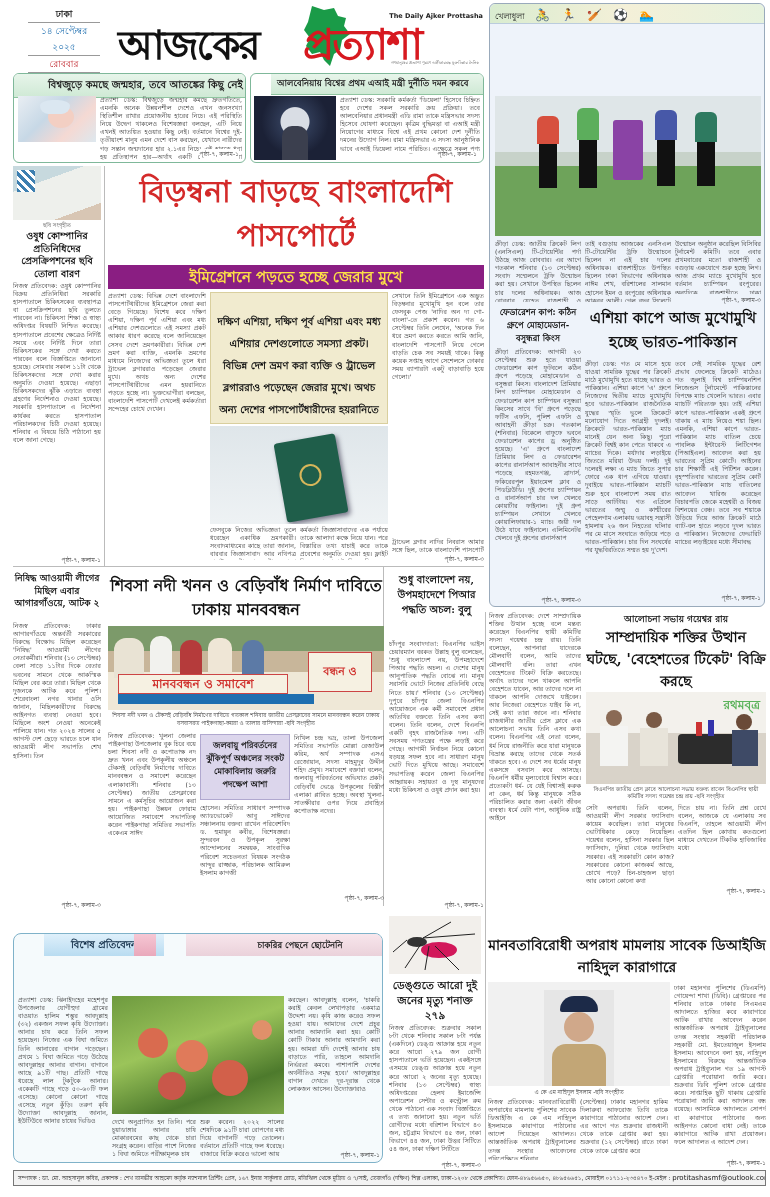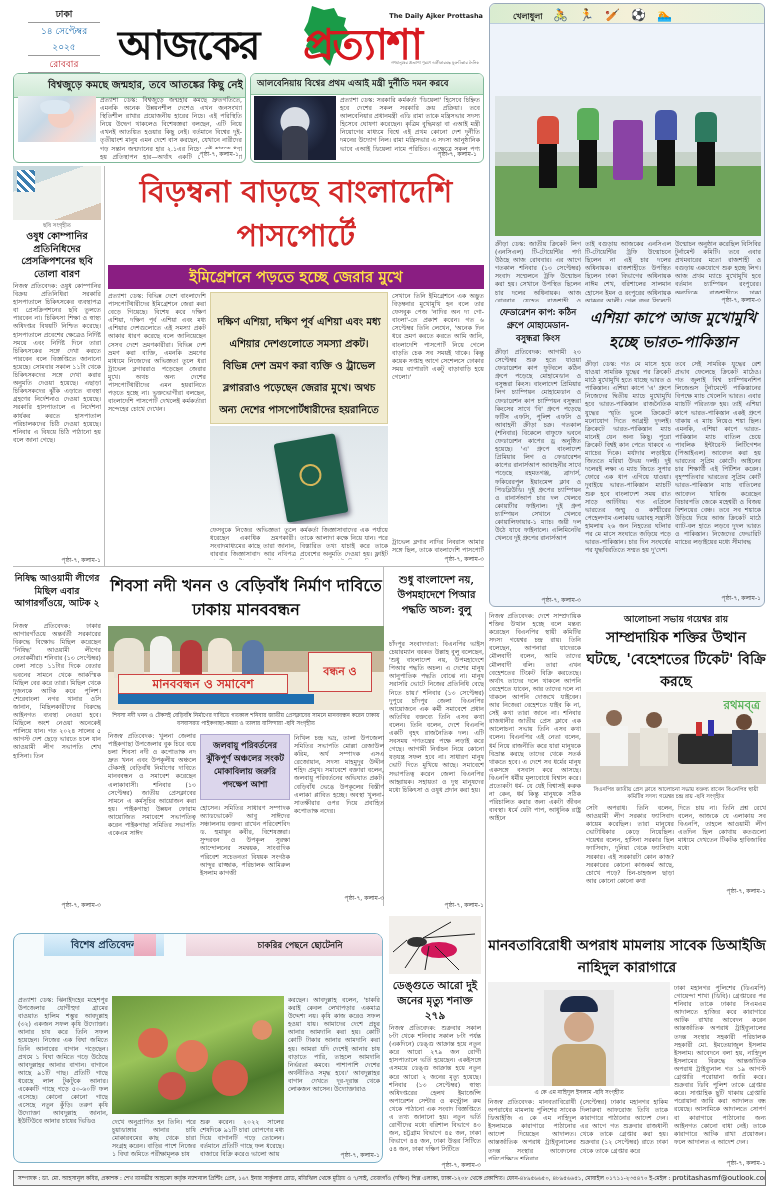--- a/index.html
+++ b/index.html
@@ -55,21 +55,21 @@
 <div class="abs boxed" style="left:13px; top:73px; width:233px; height:90px; overflow:hidden;">
   <div class="greenbar" style="font-size:10px;padding-left:34px;">বিশ্বজুড়ে কমছে জন্মহার, তবে আতঙ্কের কিছু নেই</div>
   <div class="abs photo" style="left:4px; top:22px; width:78px; height:46px; background:linear-gradient(135deg,#e9eef3,#c7d8e6 40%,#f5d9d3 70%,#dde8ef);">
     <div class="abs" style="left:30px;top:10px;width:26px;height:22px;border-radius:50%;background:#f3cfc3;"></div>
     <div class="abs" style="left:22px;top:4px;width:30px;height:14px;border-radius:50% 50% 10px 10px;background:#dbe7f1;"></div>
   </div>
   <div class="abs txt" style="left:86px; top:22px; width:142px; height:64px;">প্রত্যাশা ডেস্ক: বিশ্বজুড়ে জন্মহার কমছে দ্রুতগতিতে, এমনকি অনেক উন্নয়নশীল দেশেও এখন জনসংখ্যা স্থিতিশীল রাখার প্রয়োজনীয় হারের নিচে। এই পরিস্থিতি নিয়ে উদ্বেগ থাকলেও বিশেষজ্ঞরা বলছেন, এটি নিয়ে এখনই আতঙ্কিত হওয়ার কিছু নেই। বর্তমানে বিশ্বের দুই-তৃতীয়াংশ মানুষ এমন দেশে বাস করছেন, যেখানে নারীদের গড় সন্তান জন্মদানের হার ২.১এর নিচে। এই হারকে ধরা হয় প্রতিস্থাপন হার—অর্থাৎ একটি দেশের জনসংখ্যা স্থিতিশীল রাখতে দরকার। জাতিসংঘের মতে, বিশ্বের জনসংখ্যা ২০৮৪ সালে ১০.৩ বিলিয়নে</div>
   <div class="abs cont" style="right:6px; bottom:2px; background:#fff;">পৃষ্ঠা-৭, কলাম-১</div>
 </div>
 
-<div class="abs boxed" style="left:250px; top:73px; width:234px; height:90px; overflow:hidden;">
+<div class="abs boxed" style="left:250px; top:73px; width:234px; height:90px; overflow:hidden;padding-left:20px;">
   <div class="greenbar" style="font-size:8.6px;">আলবেনিয়ায় বিশ্বের প্রথম এআই মন্ত্রী দুর্নীতি দমন করবে</div>
   <div class="abs photo" style="left:3px; top:22px; width:82px; height:64px; background:radial-gradient(circle at 50% 40%,#d9dde4 0 14px,#2f3a55 15px,#1b2136 60%);">
     <div class="abs" style="left:28px;top:30px;width:26px;height:34px;background:#3b3f4e;border-radius:10px 10px 0 0;"></div>
   </div>
   <div class="abs txt" style="left:89px; top:22px; width:140px; height:58px;">প্রত্যাশা ডেস্ক: সরকারি কর্মকর্তা 'ডিয়েলা' হিসেবে চিহ্নিত হবে দেশের সকল সরকারি ক্রয় প্রক্রিয়া। তবে আলবেনিয়ার প্রধানমন্ত্রী এডি রামা তাকে মন্ত্রিসভার সদস্য হিসেবে ঘোষণা করেছেন। কৃত্রিম বুদ্ধিমত্তা বা এআই মন্ত্রী নিয়োগের মাধ্যমে বিশ্বে এই প্রথম কোনো দেশ দুর্নীতি দমনের উদ্যোগ নিল। রামা মন্ত্রিসভার এ সদস্য আনুষ্ঠানিক ভাবে এআই ডিয়েলা নামে পরিচিত। এক্ষেত্রে সকল পণ্য তাকে দেয়া এবং তা নতুন মন্ত্রিসভার সদস্য হিসেবে তাকে পরিচয় করিয়ে দেন</div>
   <div class="abs cont" style="right:6px; bottom:2px;">পৃষ্ঠা-৭, কলাম-১</div>
 </div>
 
 <div class="abs photo" style="left:13px; top:166px; width:88px; height:54px; background:linear-gradient(160deg,#c7d9de 0 30%,#eef0ec 30% 80%,#d8c6b4 80%);">
   <div class="abs" style="left:4px;top:4px;width:18px;height:22px;background:repeating-linear-gradient(45deg,#3d7fb0 0 3px,#fff 3px 6px);"></div>
@@ -124,21 +124,21 @@
 <div class="abs txt" style="left:200px; top:804px; width:90px; height:98px;">হোসেন। সমিতির সাধারণ সম্পাদক অ্যাডভোকেট আবু সাঈদের সঞ্চালনায় বক্তব্য রাখেন পরিবেশবিদ ড. হুমায়ুন কবীর, বিশেষজ্ঞরা। সুন্দরবন ও উপকূল সুরক্ষা আন্দোলনের সমন্বয়ক, সাংবাদিক পরিবেশ সচেতনতা বিষয়ক সংগঠক আব্দুর রাজ্জাক, পরিচালক আমিরুল ইসলাম কাগজী</div>
 <div class="abs txt" style="left:294px; top:734px; width:90px; height:158px;">নিখিল চন্দ্র ভদ্র, তালা উপজেলা সমিতির সভাপতি মোল্লা রেজাউল করিম, অর্থ সম্পাদক এসএ রেজোয়ান, সদস্য মাহমুদুর উদ্দীন শহিদ প্রমুখ। সমাবেশে বক্তারা বলেন, জলবায়ু পরিবর্তনের অভিঘাত প্রকট। বেড়িবাঁধ ভেঙে উপকূলের বিস্তীর্ণ এলাকা প্লাবিত হচ্ছে। অবস্থা খুলনা-সাতক্ষীরার ওপর দিয়ে প্রবাহিত কপোতাক্ষ নদের।</div>
 <div class="abs cont" style="left:294px; top:893px; width:90px;">পৃষ্ঠা-৭, কলাম-৩</div>
 
 <div class="abs hl" style="left:389px; top:572px; width:95px; font-size:10px; line-height:15px;">শুধু বাংলাদেশ নয়, উপমহাদেশে পিআর পদ্ধতি অচল: বুলু</div>
 <div class="abs txt" style="left:389px; top:640px; width:95px; height:260px;">চাঁদপুর সংবাদদাতা: বিএনপির ভাইস চেয়ারম্যান বরকত উল্লাহ বুলু বলেছেন, 'শুধু বাংলাদেশ নয়, উপমহাদেশে পিআর পদ্ধতি অচল। এ দেশের মানুষ আনুপাতিক পদ্ধতি বোঝে না। মানুষ সরাসরি ভোটে নিজের প্রতিনিধি বেছে নিতে চায়।' শনিবার (১৩ সেপ্টেম্বর) দুপুরে চাঁদপুর জেলা বিএনপির আয়োজনে এক কর্মী সমাবেশে প্রধান অতিথির বক্তব্যে তিনি এসব কথা বলেন। তিনি বলেন, দেশে বিএনপি একটি বৃহৎ রাজনৈতিক দল। এটি সবসময় গণতন্ত্রের পক্ষে লড়াই করে গেছে। আগামী নির্বাচন নিয়ে কোনো ষড়যন্ত্র সফল হবে না। সাধারণ মানুষ ভোট দিতে মুখিয়ে আছে। সমাবেশে সভাপতিত্ব করেন জেলা বিএনপির আহ্বায়ক। সহায়তা ও দুস্থ মানুষদের মধ্যে চিকিৎসা ও ওষুধ প্রদান করা হয়।</div>
 <div class="abs cont" style="left:389px; top:900px; width:95px;">পৃষ্ঠা-৭, কলাম-১</div>
 
 <div id="sports" class="abs">
   <div id="sports-band" class="abs">
-    <span style="font-size:8px; font-weight:bold; line-height:20px; padding-left:23px;text-align:right;">খেলাধুলা</span>
+    <span style="font-size:8px; font-weight:normal; line-height:20px; padding-left:5px;text-align:right;">খেলাধুলা</span>
     <span class="sp-fig" style="color:#e0553a;">🚴</span>
     <span class="sp-fig" style="color:#3c9a3c;">🏃</span>
     <span class="sp-fig" style="color:#3a7ac0;">🏏</span>
     <span class="sp-fig" style="color:#e49a2a;">⚽</span>
     <span class="sp-fig" style="color:#c84a8a;">🏊</span>
   </div>
   <div class="abs photo" style="left:5px; top:92px; width:266px; height:140px; background:linear-gradient(180deg,#dfe6e8 0 40%,#c7d2c9 40% 50%,#6ea35a 50%);">
     <div class="abs" style="left:42px;top:20px;width:22px;height:28px;background:#d7503e;border-radius:6px 6px 0 0;"></div>
       <div class="abs" style="left:44px;top:48px;width:18px;height:44px;background:#111;"></div>
     <div class="abs" style="left:82px;top:12px;width:22px;height:32px;background:#5cae5c;border-radius:6px 6px 0 0;"></div>
@@ -151,21 +151,21 @@
   </div>
   <div class="abs txt" style="left:5px; top:236px; width:86px; height:62px;">ক্রীড়া ডেস্ক: জাতীয় ক্রিকেট লিগ (এনসিএল) টি-টোয়েন্টির পর্দা উঠছে আজ রোববার। এর আগে গতকাল শনিবার (১৩ সেপ্টেম্বর) সংবাদ সম্মেলনে ট্রফি উন্মোচন করা হয়। সেখানে উপস্থিত ছিলেন চার দলের অধিনায়ক। আজ রোববার যেহেতু রাজশাহী ও বগুড়ায় একযোগে শুরু হচ্ছে লিগ। শুরুর দুই দিনে বগুড়ায় খেলবে ঢাকা, খুলনা, চট্টগ্রাম ও রাজশাহীর দল।</div>
   <div class="abs txt" style="left:95px; top:236px; width:86px; height:62px;">তাই বগুড়ায় আজকের এনসিএল টি-টোয়েন্টির ট্রফি উন্মোচনে ছিলেন না এই চার দলের অধিনায়ক। রাজশাহীতে উপস্থিত ছিলেন ঢাকা বিভাগের অধিনায়ক নাঈম শেখ, বরিশালের সালমান হোসেন ইমন ও রংপুরের অধিনায়ক আকবর আলী। গেল বছর সিলেটে প্রথম আসরে আট অধিনায়ককে একসঙ্গে নিয়ে ট্রফি</div>
   <div class="abs txt" style="left:185px; top:236px; width:86px; height:54px;">উন্মোচন অনুষ্ঠান করেছিল বিসিবির টুর্নামেন্ট কমিটি। তবে এবার প্রথমবারের মতো রাজশাহী ও বগুড়ায় একযোগে শুরু হচ্ছে লিগ। আজ প্রথম ম্যাচে মুখোমুখি হবে বর্তমান চ্যাম্পিয়ন রংপুরের। অন্যদিকে রাজশাহীতে ঢাকা মহানগর খেলবে স্বাগতিক রাজশাহীর বিপক্ষে। প্রথম ম্যাচটি শুরু</div>
   <div class="abs cont" style="left:185px; top:291px; width:86px;">পৃষ্ঠা-৭, কলাম-৩</div>
 
   <div class="abs hl" style="left:5px; top:302px; width:86px; font-size:8.4px; line-height:13px;">ফেডারেশন কাপ: কঠিন গ্রুপে মোহামেডান-বসুন্ধরা কিংস</div>
   <div class="abs txt" style="left:5px; top:344px; width:86px; height:246px;">ক্রীড়া প্রতিবেদক: আগামী ২৩ সেপ্টেম্বর শুরু হতে যাওয়া ফেডারেশন কাপ ফুটবলে কঠিন গ্রুপে পড়েছে মোহামেডান ও বসুন্ধরা কিংস। বাংলাদেশ প্রিমিয়ার লিগ চ্যাম্পিয়ন মোহামেডান ও ফেডারেশন কাপ চ্যাম্পিয়ন বসুন্ধরা কিংসের সাথে 'বি' গ্রুপে পড়েছে ফর্টিস এফসি, পুলিশ এফসি ও আবাহনী ক্রীড়া চক্র। গতকাল (শনিবার) বিকেলে বাফুফে ভবনে ফেডারেশন কাপের ড্র অনুষ্ঠিত হয়েছে। 'এ' গ্রুপে বাংলাদেশ প্রিমিয়ার লিগ ও ফেডারেশন কাপের রানার্সআপ আবাহনীর সাথে পড়েছে রহমতগঞ্জ, ব্রাদার্স, ফকিরেরপুল ইয়াংমেন্স ক্লাব ও পিডব্লিউডি। দুই গ্রুপের চ্যাম্পিয়ন ও রানার্সআপ চার দল খেলবে কোয়ার্টার ফাইনাল। দুই গ্রুপ চ্যাম্পিয়ন সেখানে খেলবে কোয়ালিফায়ার-১ ম্যাচ। জয়ী দল উঠে যাবে ফাইনালে। এলিমিনেটর খেলবে দুই গ্রুপের রানার্সআপ</div>
   <div class="abs cont" style="left:5px; top:591px; width:86px;">পৃষ্ঠা-৭, কলাম-৩</div>
 
-  <div class="abs hl" style="left:95px; top:302px; width:176px; font-size:15px; line-height:24px;font-style:italic;">এশিয়া কাপে আজ মুখোমুখি হচ্ছে ভারত-পাকিস্তান</div>
+  <div class="abs hl" style="left:95px; top:302px; width:176px; font-size:15px; line-height:24px;">এশিয়া কাপে আজ মুখোমুখি হচ্ছে ভারত-পাকিস্তান</div>
   <div class="abs txt" style="left:95px; top:356px; width:86px; height:240px;">ক্রীড়া ডেস্ক: গত মে মাসে হয়ে যাওয়া সামরিক যুদ্ধের পর ক্রিকেট মাঠে মুখোমুখি হতে যাচ্ছে ভারত ও পাকিস্তান। এশিয়া কাপে 'এ' গ্রুপে নিজেদের দ্বিতীয় ম্যাচে মুখোমুখি হবে ভারত-পাকিস্তান রাজনৈতিক যুদ্ধের স্মৃতি ভুলে ক্রিকেটে মনোযোগ দিতে আগ্রহী দুদলই। ক্রিকেটে ভারত-পাকিস্তান ম্যাচ মানেই যেন অন্য কিছু। পুরো ক্রিকেট বিশ্বই কান পেতে থাকবে এ ম্যাচের দিকে। মর্যাদার লড়াইয়ে জিততে মরিয়া উভয় দলই। দুই দলেরই লক্ষ্য এ ম্যাচ জিতে সুপার ফোরে এক ধাপ এগিয়ে যাওয়া। দুবাইয়ে ভারত-পাকিস্তান ম্যাচটি শুরু হবে বাংলাদেশ সময় রাত সাড়ে আটটায়। গত এপ্রিলে ভারতের জম্মু ও কাশ্মীরের পেহেলগাম এলাকায় ভয়াবহ সন্ত্রাসী হামলায় ২৬ জন নিহতের ঘটনার পর মে মাসে সংঘাতে জড়িয়ে পড়ে ভারত-পাকিস্তান। চার দিন সংঘর্ষের পর যুদ্ধবিরতিতে সম্মত হয় দু'দেশ।</div>
   <div class="abs txt" style="left:185px; top:356px; width:86px; height:232px;">তবে সেই সামরিক যুদ্ধের রেশ প্রভাব ফেলেছে ক্রিকেট মাঠেও। গত জুলাই বিশ্ব চ্যাম্পিয়নশিপ লিজেন্ডস টুর্নামেন্টে পাকিস্তানের বিপক্ষে ম্যাচ খেলেনি ভারত। এবার ম্যাচটি পরিত্যক্ত হয়। তাই এশিয়া কাপে ভারত-পাকিস্তান একই গ্রুপে থাকায় এ ম্যাচ নিয়েও শঙ্কা ছিল। এমনকি, এশিয়া কাপে ভারত-পাকিস্তান ম্যাচ বাতিল চেয়ে পাবলিক ইন্টারেস্ট লিটিগেশন (পিআইএল) আবেদন করা হয় ভারতের সুপ্রিম কোর্টে। আইনের চার শিক্ষার্থী এই পিটিশন করেন। বৃহস্পতিবার ভারতের সুপ্রিম কোর্ট ভারত-পাকিস্তান ম্যাচ বাতিলের আবেদন খারিজ করেছেন বিচারপতি জেকে মহেশ্বরী ও বিজয় বিশনয়ের বেঞ্চ। তবে সব শঙ্কাকে উড়িয়ে দিয়ে আজ ক্রিকেট মাঠে ব্যাট-বল হাতে লড়বে দুদল ভারত ও পাকিস্তান। নিজেদের ফেভারিট ম্যাচের লড়াইয়ের মধ্যে সীমাবদ্ধ</div>
   <div class="abs cont" style="left:185px; top:589px; width:86px;">পৃষ্ঠা-৭, কলাম-১</div>
 </div>
 
 <div class="abs txt" style="left:489px; top:612px; width:92px; height:280px;">নিজস্ব প্রতিবেদক: দেশে সাম্প্রদায়িক শক্তির উত্থান হচ্ছে বলে মন্তব্য করেছেন বিএনপির স্থায়ী কমিটির সদস্য গয়েশ্বর চন্দ্র রায়। তিনি বলেছেন, আপনারা যাদেরকে মৌলবাদী বলেন, আমি তাদের মৌলবাদী বলি। তারা এখন বেহেশতের টিকেট বিক্রি করতেছে। অর্থাৎ তাদের দলে থাকলে আপনি বেহেশতে যাবেন, আর তাদের দলে না থাকলে আপনি দোজখে যাইবেন। আর নিজেরা বেহেশতে যাইব কি না, সেই কথা তারা জানে না। শনিবার রাজধানীর জাতীয় প্রেস ক্লাবে এক আলোচনা সভায় তিনি এসব কথা বলেন। বিএনপির এই নেতা বলেন, ধর্ম নিয়ে রাজনীতি করে যারা মানুষকে বিভ্রান্ত করছে তাদের থেকে সতর্ক থাকতে হবে। এ দেশে সব ধর্মের মানুষ একসঙ্গে বসবাস করে আসছে। বিএনপি ধর্মীয় মূল্যবোধে বিশ্বাস করে। প্রত্যেকটা ধর্ম- যে যেই বিশ্বাসই করুক না কেন, ধর্ম কিন্তু মানুষকে সঠিক পরিচালিত করার জন্য একটা জীবন ব্যবস্থা। ধর্মে যেটা পাপ, আধুনিক রাষ্ট্র আইনে</div>
 <div class="abs" style="left:586px; top:612px; width:180px; text-align:center; font-family:'DejaVu Serif',serif; font-size:9px; font-weight:bold;">আলোচনা সভায় গয়েশ্বর রায়</div>
 <div class="abs hl" style="left:586px; top:626px; width:180px; font-size:14px; line-height:22px;">সাম্প্রদায়িক শক্তির উত্থান ঘটছে, 'বেহেশতের টিকেট' বিক্রি করছে</div>
 <div class="abs photo" style="left:586px; top:692px; width:180px; height:92px; background:linear-gradient(180deg,#f3f1ec 0 45%,#d9d3c9 45%);">
   <div class="abs" style="right:6px;top:4px;font-size:12px;color:#5cb35c;font-weight:bold;">রথমব্ত্র</div>

